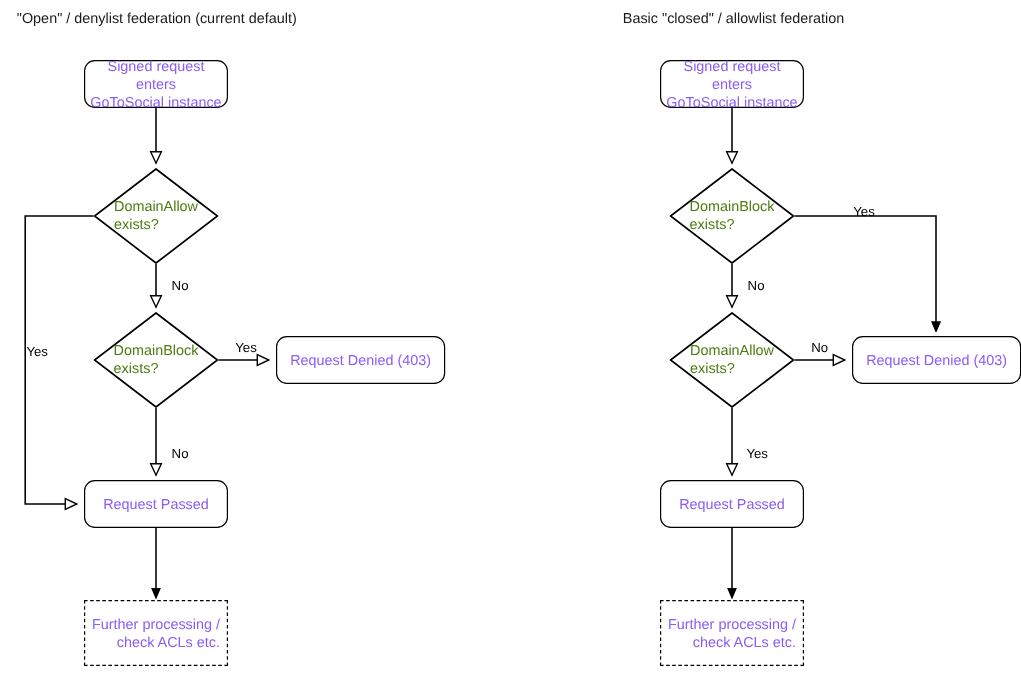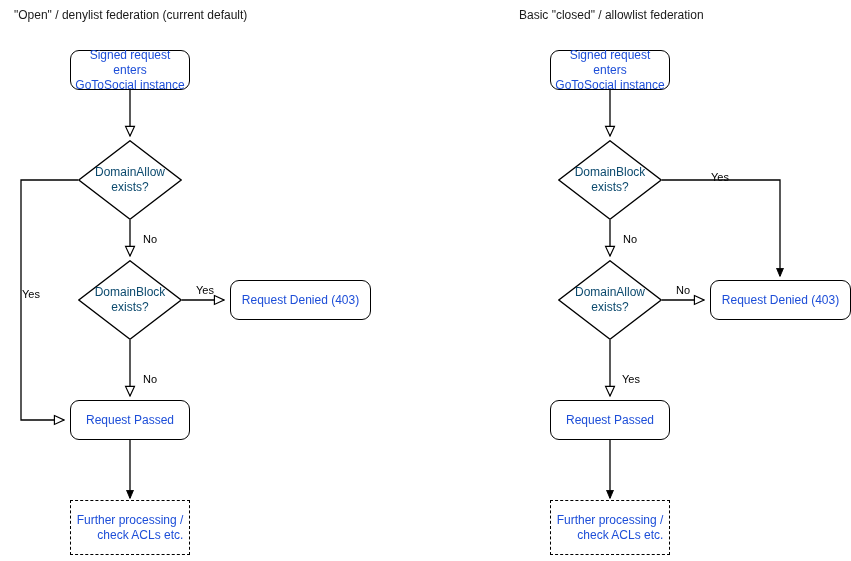--- a/index.html
+++ b/index.html
@@ -33,44 +33,43 @@
     position: absolute;
     box-sizing: border-box;
     border: 1.4px solid #000000;
     background: #ffffff;
     display: flex;
     align-items: center;
     justify-content: center;
     text-align: center;
     font-size: 12px;
     line-height: 15px;
-    color: #1d4ed8;
+    color: #8b5cf6;
   }
   .node.rounded {
     border-radius: 9px;
   }
   .node.dashed {
     border-style: dashed;
     border-width: 1.4px;
     border-radius: 0;
     text-align: right;
   }
   .node-text {
     padding: 0 4px;
     white-space: pre-line;
   }
   .decision {
     position: absolute;
     display: flex;
     align-items: center;
     justify-content: center;
-    text-align: center;
     font-size: 12px;
     line-height: 15px;
-    color: #0c4a6e;
+    color: #4d7c0f;
   }
   .decision .diamond-shape {
     position: absolute;
     left: 0;
     top: 0;
     width: 100%;
     height: 100%;
   }
   .decision .decision-text {
     position: relative;

